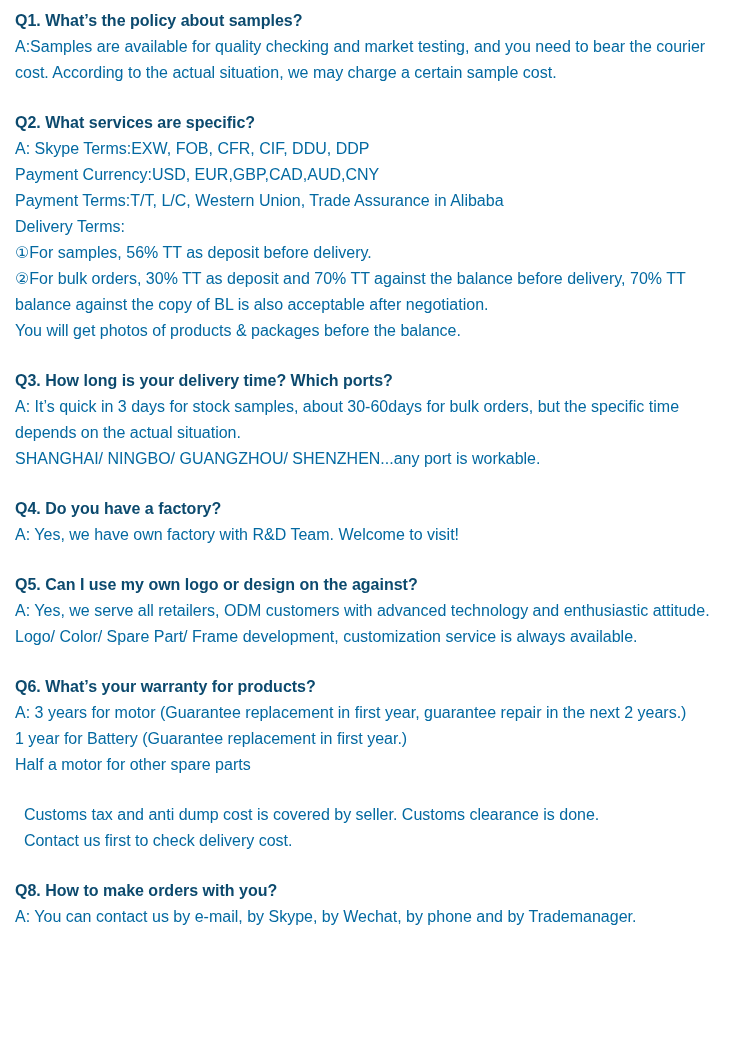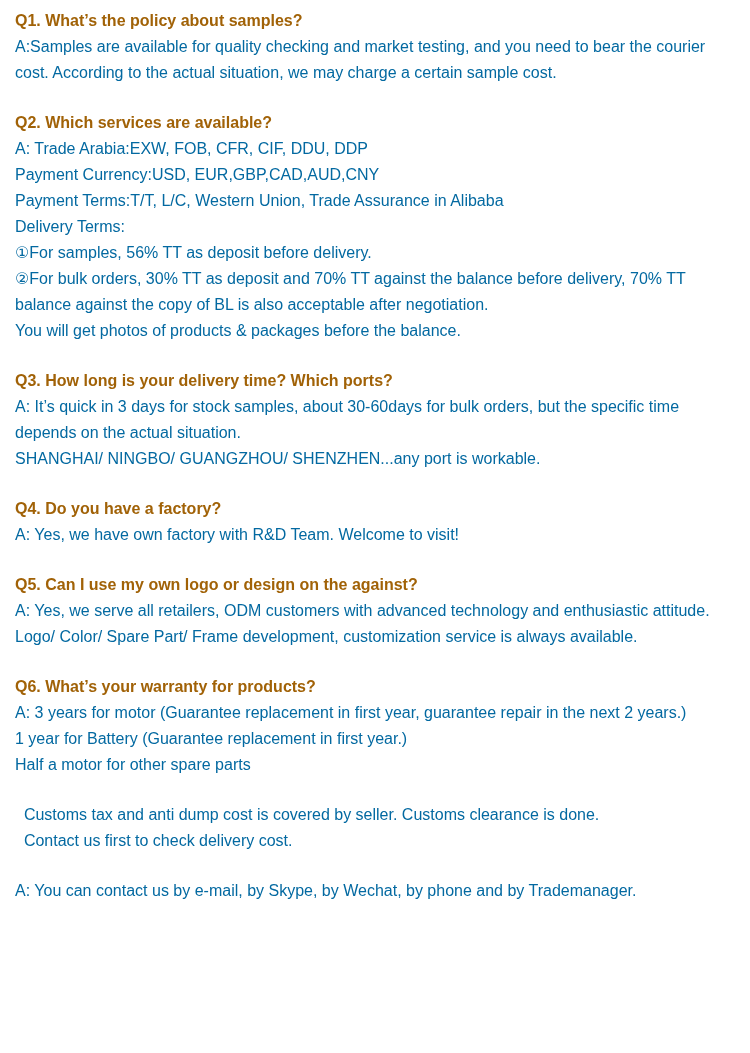--- a/index.html
+++ b/index.html
@@ -14,21 +14,21 @@
   .page {
     width: 750px;
     min-height: 1053px;
     padding: 8px 28px 20px 15px;
   }
   .faq-block { margin-bottom: 24px; }
   .faq-question {
     font-size: 16px;
     line-height: 26px;
     font-weight: bold;
-    color: #a16207;
+    color: #0c4a6e;
     margin: 0;
   }
   .faq-answer-line {
     font-size: 16px;
     line-height: 26px;
     color: #0369a1;
     margin: 0;
     white-space: pre-wrap;
   }
 </style>
@@ -36,22 +36,22 @@
 <body>
 
 <div class="page">
 
   <section class="faq-block">
     <h2 class="faq-question">Q1. What’s the policy about samples?</h2>
     <p class="faq-answer-line">A:Samples are available for quality checking and market testing, and you need to bear the courier cost. According to the actual situation, we may charge a certain sample cost.</p>
   </section>
 
   <section class="faq-block">
-    <h2 class="faq-question">Q2. Which services are available?</h2>
-    <p class="faq-answer-line">A: Trade Arabia:EXW, FOB, CFR, CIF, DDU, DDP</p>
+    <h2 class="faq-question">Q2. What services are specific?</h2>
+    <p class="faq-answer-line">A: Skype Terms:EXW, FOB, CFR, CIF, DDU, DDP</p>
     <p class="faq-answer-line">Payment Currency:USD, EUR,GBP,CAD,AUD,CNY</p>
     <p class="faq-answer-line">Payment Terms:T/T, L/C, Western Union, Trade Assurance in Alibaba</p>
     <p class="faq-answer-line">Delivery Terms:</p>
     <p class="faq-answer-line">①For samples, 56% TT as deposit before delivery.</p>
     <p class="faq-answer-line">②For bulk orders, 30% TT as deposit and 70% TT against the balance before delivery, 70% TT balance against the copy of BL is also acceptable after negotiation.</p>
     <p class="faq-answer-line">You will get photos of products &amp; packages before the balance.</p>
   </section>
 
   <section class="faq-block">
     <h2 class="faq-question">Q3. How long is your delivery time? Which ports?</h2>
@@ -76,16 +76,17 @@
     <p class="faq-answer-line">1 year for Battery (Guarantee replacement in first year.)</p>
     <p class="faq-answer-line">Half a motor for other spare parts</p>
   </section>
 
   <section class="faq-block">
     <p class="faq-answer-line">  Customs tax and anti dump cost is covered by seller. Customs clearance is done.</p>
     <p class="faq-answer-line">  Contact us first to check delivery cost.</p>
   </section>
 
   <section class="faq-block">
+    <h2 class="faq-question">Q8. How to make orders with you?</h2>
     <p class="faq-answer-line">A: You can contact us by e-mail, by Skype, by Wechat, by phone and by Trademanager.</p>
   </section>
 
 </div>
 
 </body></html>

